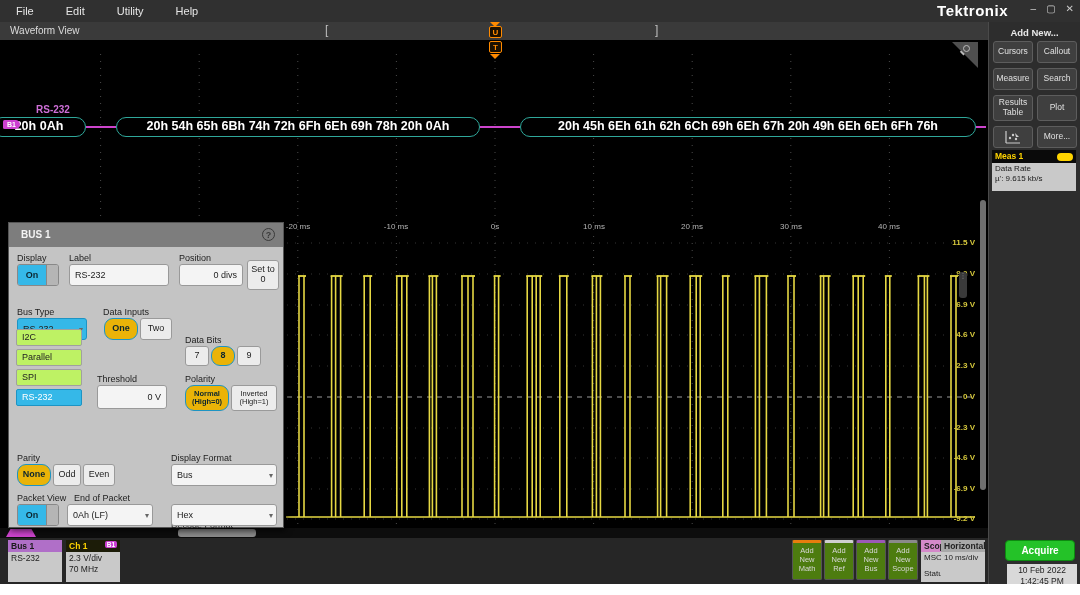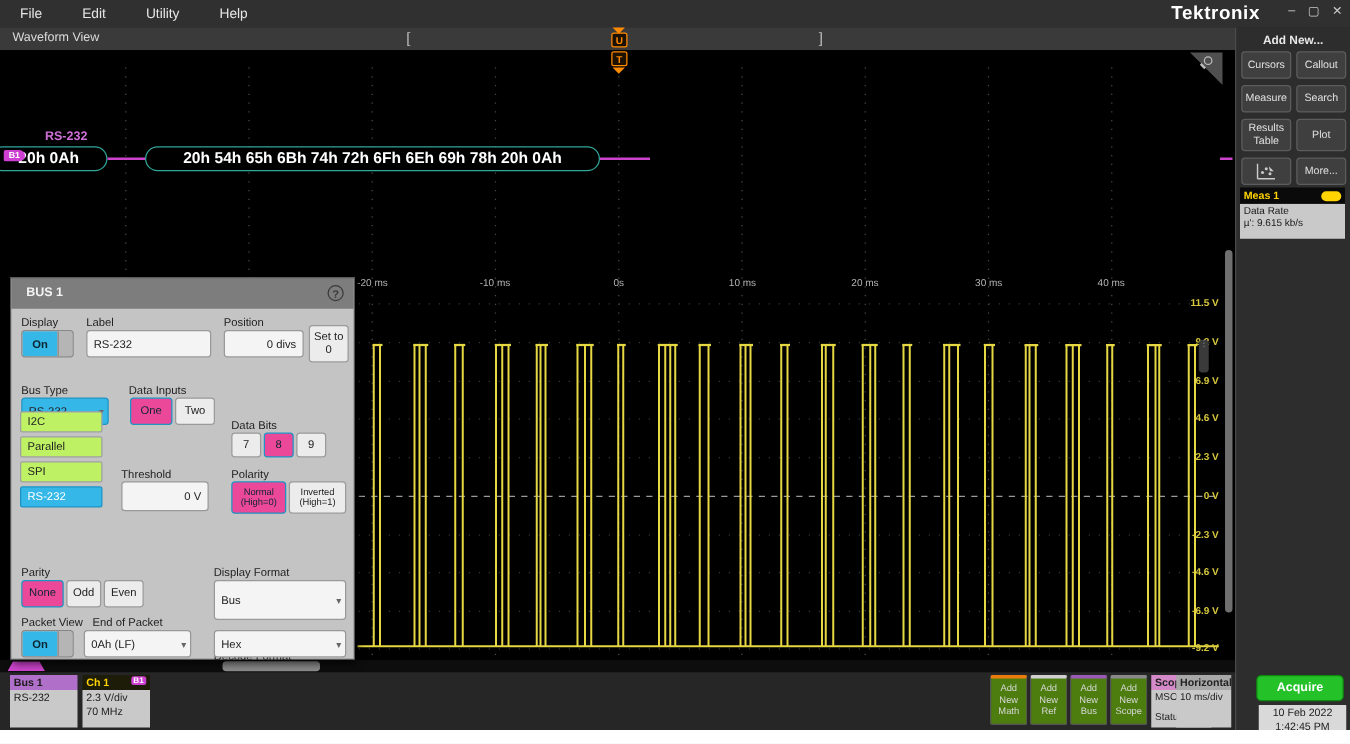--- a/index.html
+++ b/index.html
@@ -38,21 +38,21 @@
   .splitter{position:absolute;left:980px;top:200px;width:6px;height:290px;background:#6f6f6f;border-radius:3px;}
 
   
   .dialog{position:absolute;left:8px;top:222px;width:276px;height:306px;background:#c4c4c4;border:1px solid #555;box-shadow:2px 3px 6px rgba(0,0,0,.6);font-size:9px;color:#1c1c1c;}
   .dlgtitle{position:absolute;left:0;top:0;width:100%;height:24px;background:#7d7d7d;color:#f4f4f4;font-weight:bold;font-size:10px;line-height:24px;padding-left:12px;}
   .dlghelp{position:absolute;right:8px;top:5px;width:13px;height:13px;border:1.5px solid #3a3a3a;border-radius:50%;color:#3a3a3a;font-size:9px;font-weight:bold;text-align:center;line-height:13px;}
   .dlbl{position:absolute;font-size:9px;color:#222;}
   .field{position:absolute;background:#f4f4f4;border:1px solid #999;border-radius:3px;font-size:9px;color:#222;padding:0 5px;display:flex;align-items:center;}
   .field.right{justify-content:flex-end;}
   .btn{position:absolute;background:#ececec;border:1px solid #9a9a9a;border-radius:3px;color:#222;font-size:9px;display:flex;align-items:center;justify-content:center;text-align:center;line-height:1.1;}
-  .btn.sel{background:#ec4899;border-color:#1d94c4;color:#0b2530;font-weight:normal;}
+  .btn.sel{background:#eab308;border-color:#1d94c4;color:#0b2530;font-weight:bold;border-radius:9px;}
   .toggle{position:absolute;width:42px;height:22px;border:1px solid #888;border-radius:3px;overflow:hidden;display:flex;}
   .toggle .on{width:28px;background:#35b8e8;color:#0b2530;font-weight:bold;font-size:9px;text-align:center;line-height:20px;}
   .toggle .knob{width:12px;background:#b5b5b5;border-left:1px solid #888;}
   .drop{position:absolute;background:#f4f4f4;border:1px solid #999;border-radius:3px;font-size:9px;color:#222;padding:0 14px 0 5px;display:flex;align-items:center;}
   .drop::after{content:"▾";position:absolute;right:3px;color:#666;font-size:8px;}
   .drop.sel{background:#35b8e8;border-color:#1d94c4;}
   .listitem{position:absolute;left:7px;width:66px;height:17px;background:#bef264;border:1px solid #a0a0a0;border-radius:2px;font-size:9px;color:#222;line-height:15px;padding-left:5px;}
   .listitem.sel{background:#35b8e8;color:#fff;border-color:#1d94c4;}
 
   
@@ -211,20 +211,21 @@
 
     <span class="marker" style="left:489px;top:1px;">T</span>
     <span class="tri" style="left:490px;top:14px;"></span>
 
     <span class="buslabel">RS-232</span>
     <div class="decodebox" style="left:-8px;width:94px;">20h 0Ah</div>
     <span class="b1badge">B1</span>
     <div class="busline" style="left:86px;width:30px;"></div>
     <div class="decodebox" style="left:116px;width:364px;">20h 54h 65h 6Bh 74h 72h 6Fh 6Eh 69h 78h 20h 0Ah</div>
     <div class="busline" style="left:480px;width:40px;"></div>
+    <div class="decodebox" style="left:520px;width:456px;">20h 45h 6Eh 61h 62h 6Ch 69h 6Eh 67h 20h 49h 6Eh 6Eh 6Fh 76h</div>
     <div class="busline" style="left:976px;width:10px;"></div>
 
     <span class="tlabel" style="left:276px;top:182px;">-20 ms</span>
     <span class="tlabel" style="left:374px;top:182px;">-10 ms</span>
     <span class="tlabel" style="left:473px;top:182px;">0s</span>
     <span class="tlabel" style="left:572px;top:182px;">10 ms</span>
     <span class="tlabel" style="left:670px;top:182px;">20 ms</span>
     <span class="tlabel" style="left:769px;top:182px;">30 ms</span>
     <span class="tlabel" style="left:867px;top:182px;">40 ms</span>
 
@@ -291,21 +292,21 @@
     <span class="dlbl" style="left:176px;top:151px;">Polarity</span>
     <div class="btn sel" style="left:176px;top:162px;width:44px;height:26px;font-size:7.5px;">Normal (High=0)</div>
     <div class="btn" style="left:222px;top:162px;width:46px;height:26px;font-size:7.5px;">Inverted (High=1)</div>
 
     <span class="dlbl" style="left:8px;top:230px;">Parity</span>
     <div class="btn sel" style="left:8px;top:241px;width:34px;height:22px;">None</div>
     <div class="btn" style="left:44px;top:241px;width:28px;height:22px;">Odd</div>
     <div class="btn" style="left:74px;top:241px;width:32px;height:22px;">Even</div>
 
     <span class="dlbl" style="left:162px;top:230px;">Display Format</span>
-    <div class="drop" style="left:162px;top:241px;width:106px;height:32px;">Bus</div>
+    <div class="drop" style="left:162px;top:241px;width:106px;height:22px;">Bus</div>
 
     <span class="dlbl" style="left:8px;top:270px;">Packet View</span>
     <div class="toggle" style="left:8px;top:281px;">
       <span class="on">On</span>
           <span class="knob"></span>
     </div>
 
     <span class="dlbl" style="left:58px;top:270px;margin-left:7px;">End of Packet</span>
     <div class="drop" style="left:58px;top:281px;width:86px;height:22px;">0Ah (LF)</div>
 

